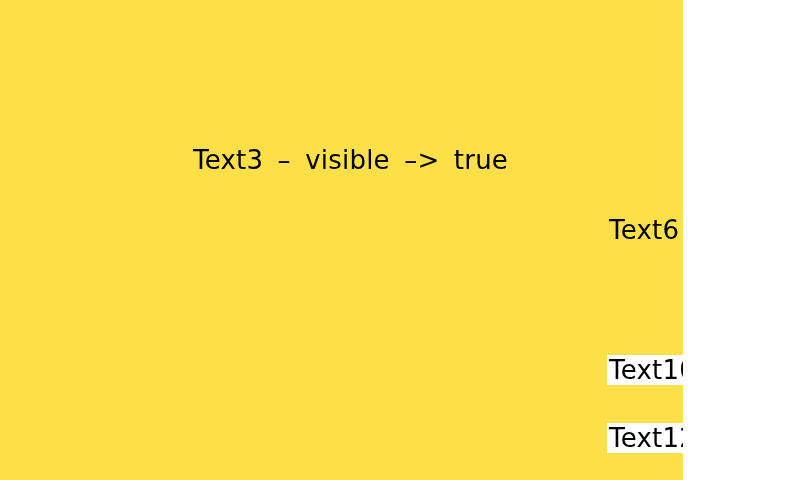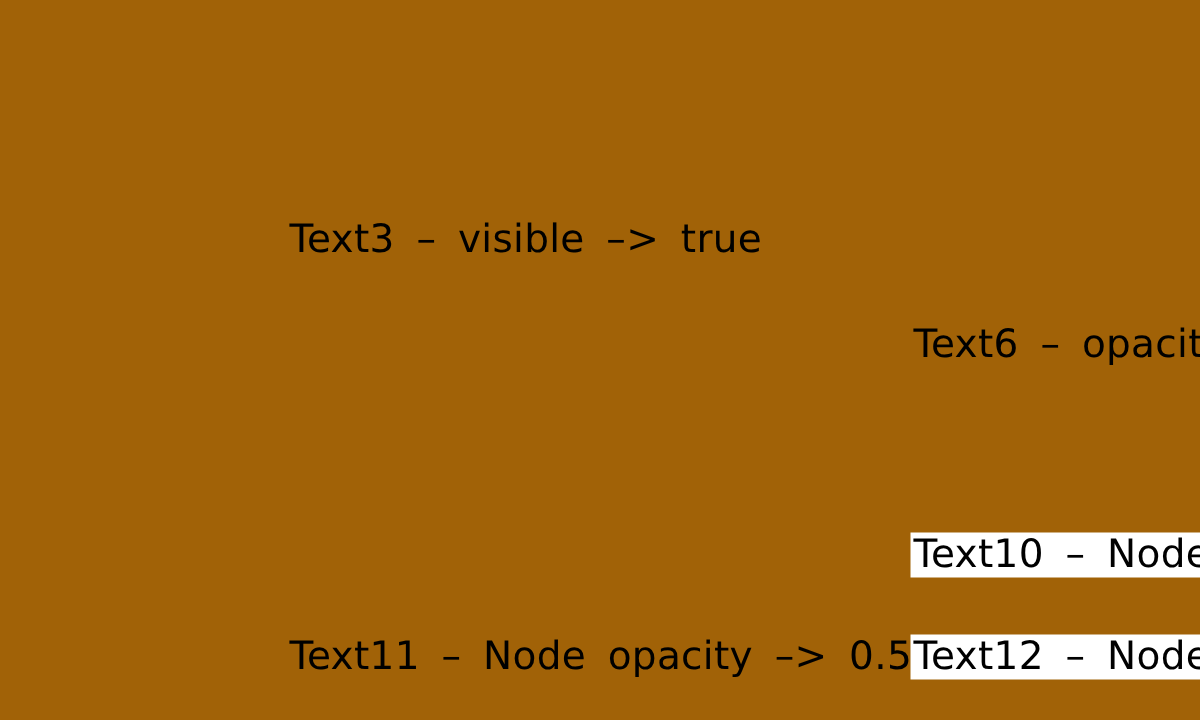--- a/index.html
+++ b/index.html
@@ -43,19 +43,18 @@
     z-index: 2;
   }
 
   .text-row.base-run {
     z-index: 1;
   }
 </style>
 </head>
 <body>
 
-<div id="render-canvas" style="width: 800px; height: 480px; background: #a16207;">
+<div id="render-canvas" style="width: 683px; height: 480px; background: #fde047;">
     <div class="text-row base-run" style="left: 193px; top: 145px; color: rgb(0, 0, 0);">Text3  –  visible  –&gt;  true</div>
     <div class="text-row base-run" style="left: 609px; top: 215px; color: rgb(0, 0, 0);">Text6  –  opacity  –&gt;  0.5</div>
     <div class="text-row overlay-run" style="left: 607px; top: 355px; color: rgb(0, 0, 0);">Text10  –  Node visible  –&gt;  true</div>
-    <div class="text-row base-run" style="left: 193px; top: 423px; color: rgb(0, 0, 0);">Text11  –  Node opacity  –&gt;  0.5</div>
     <div class="text-row overlay-run" style="left: 607px; top: 423px; color: rgb(0, 0, 0);">Text12  –  Node opacity  –&gt;  0.5</div>
   </div>
 
 </body></html>

